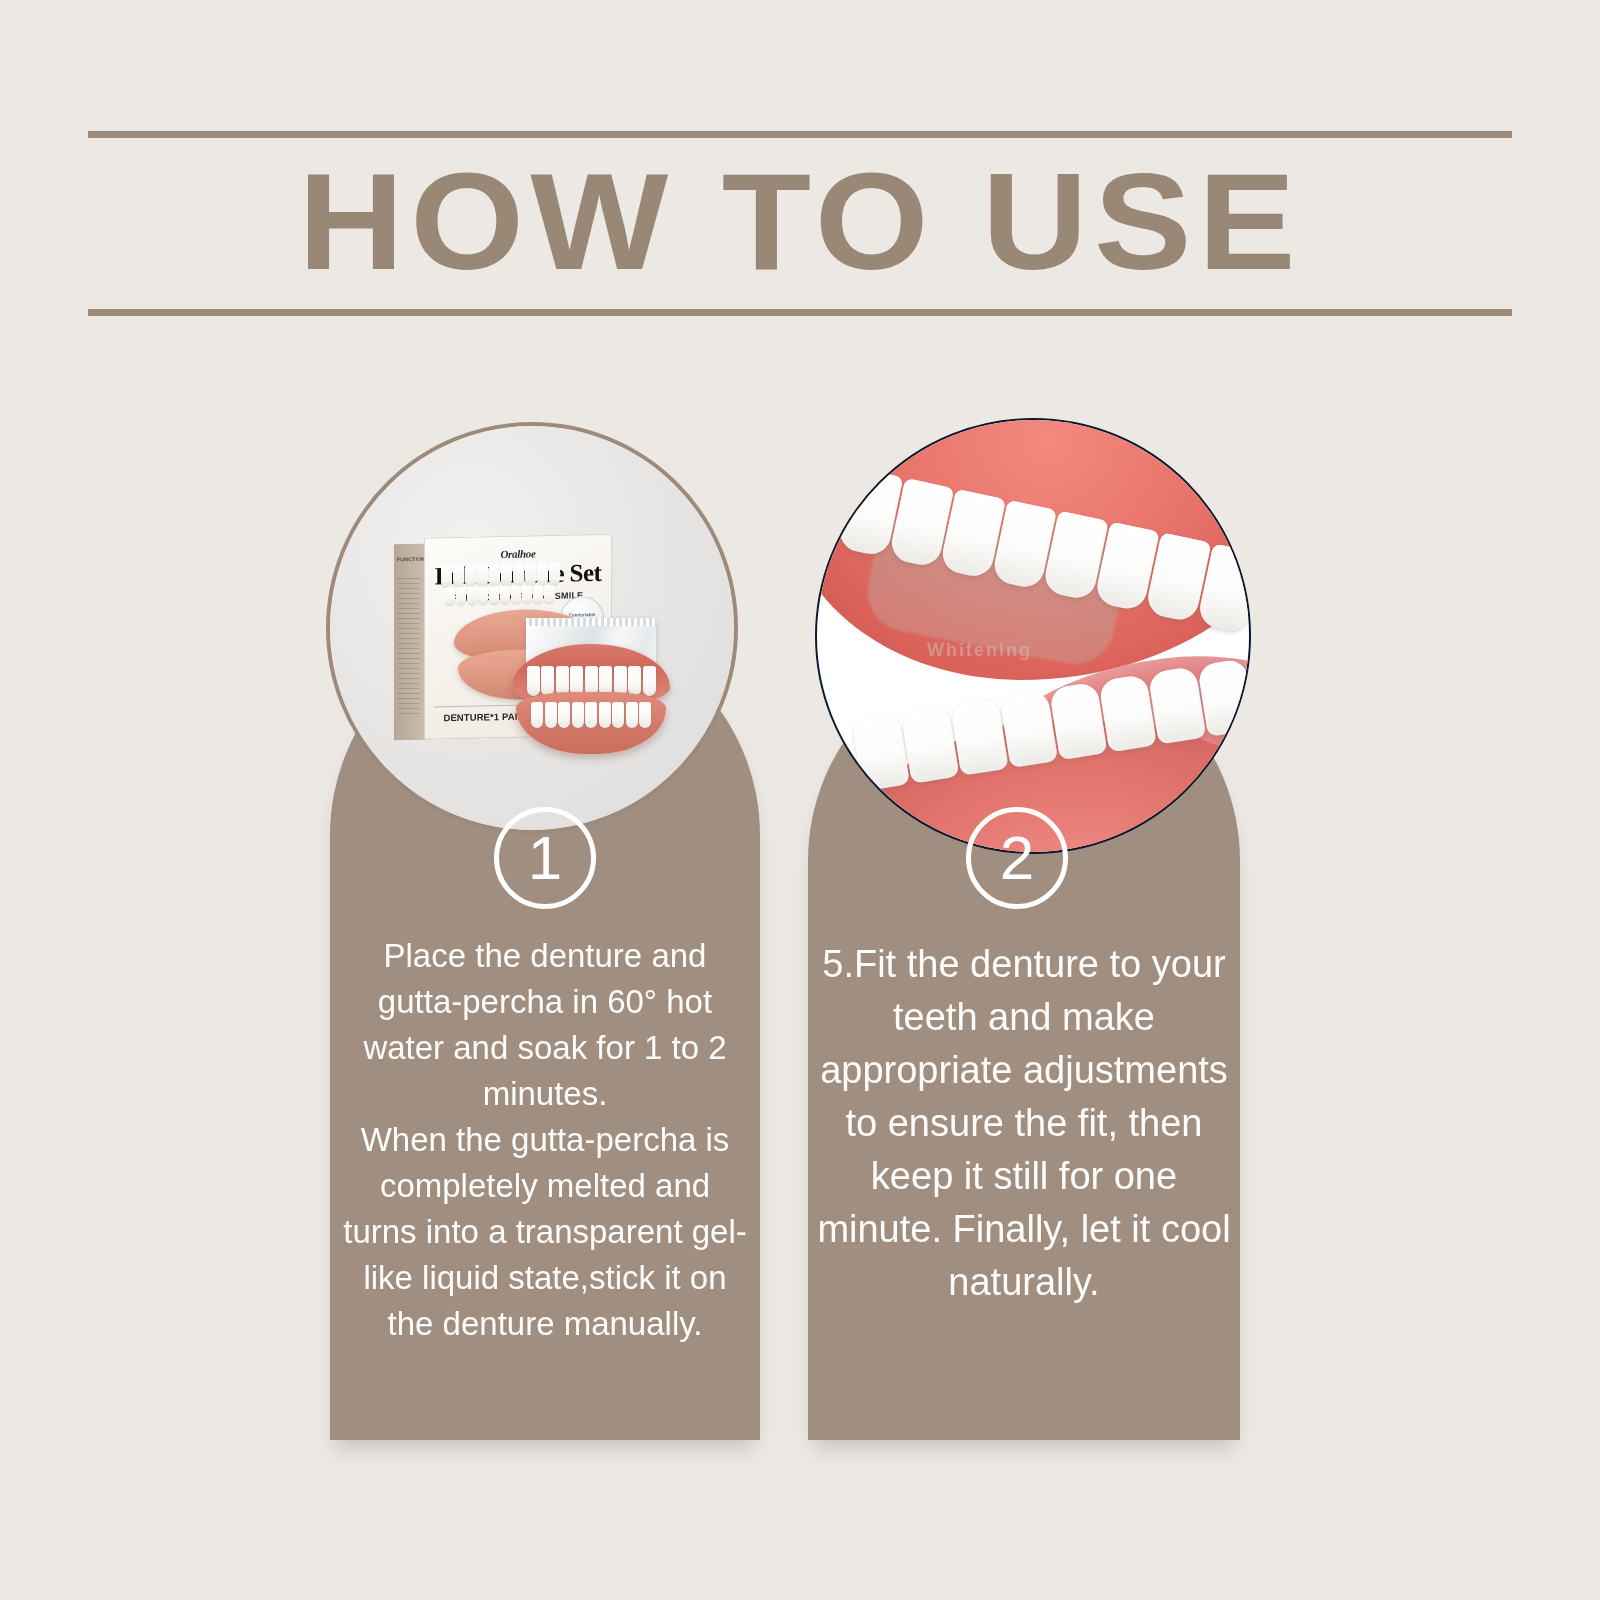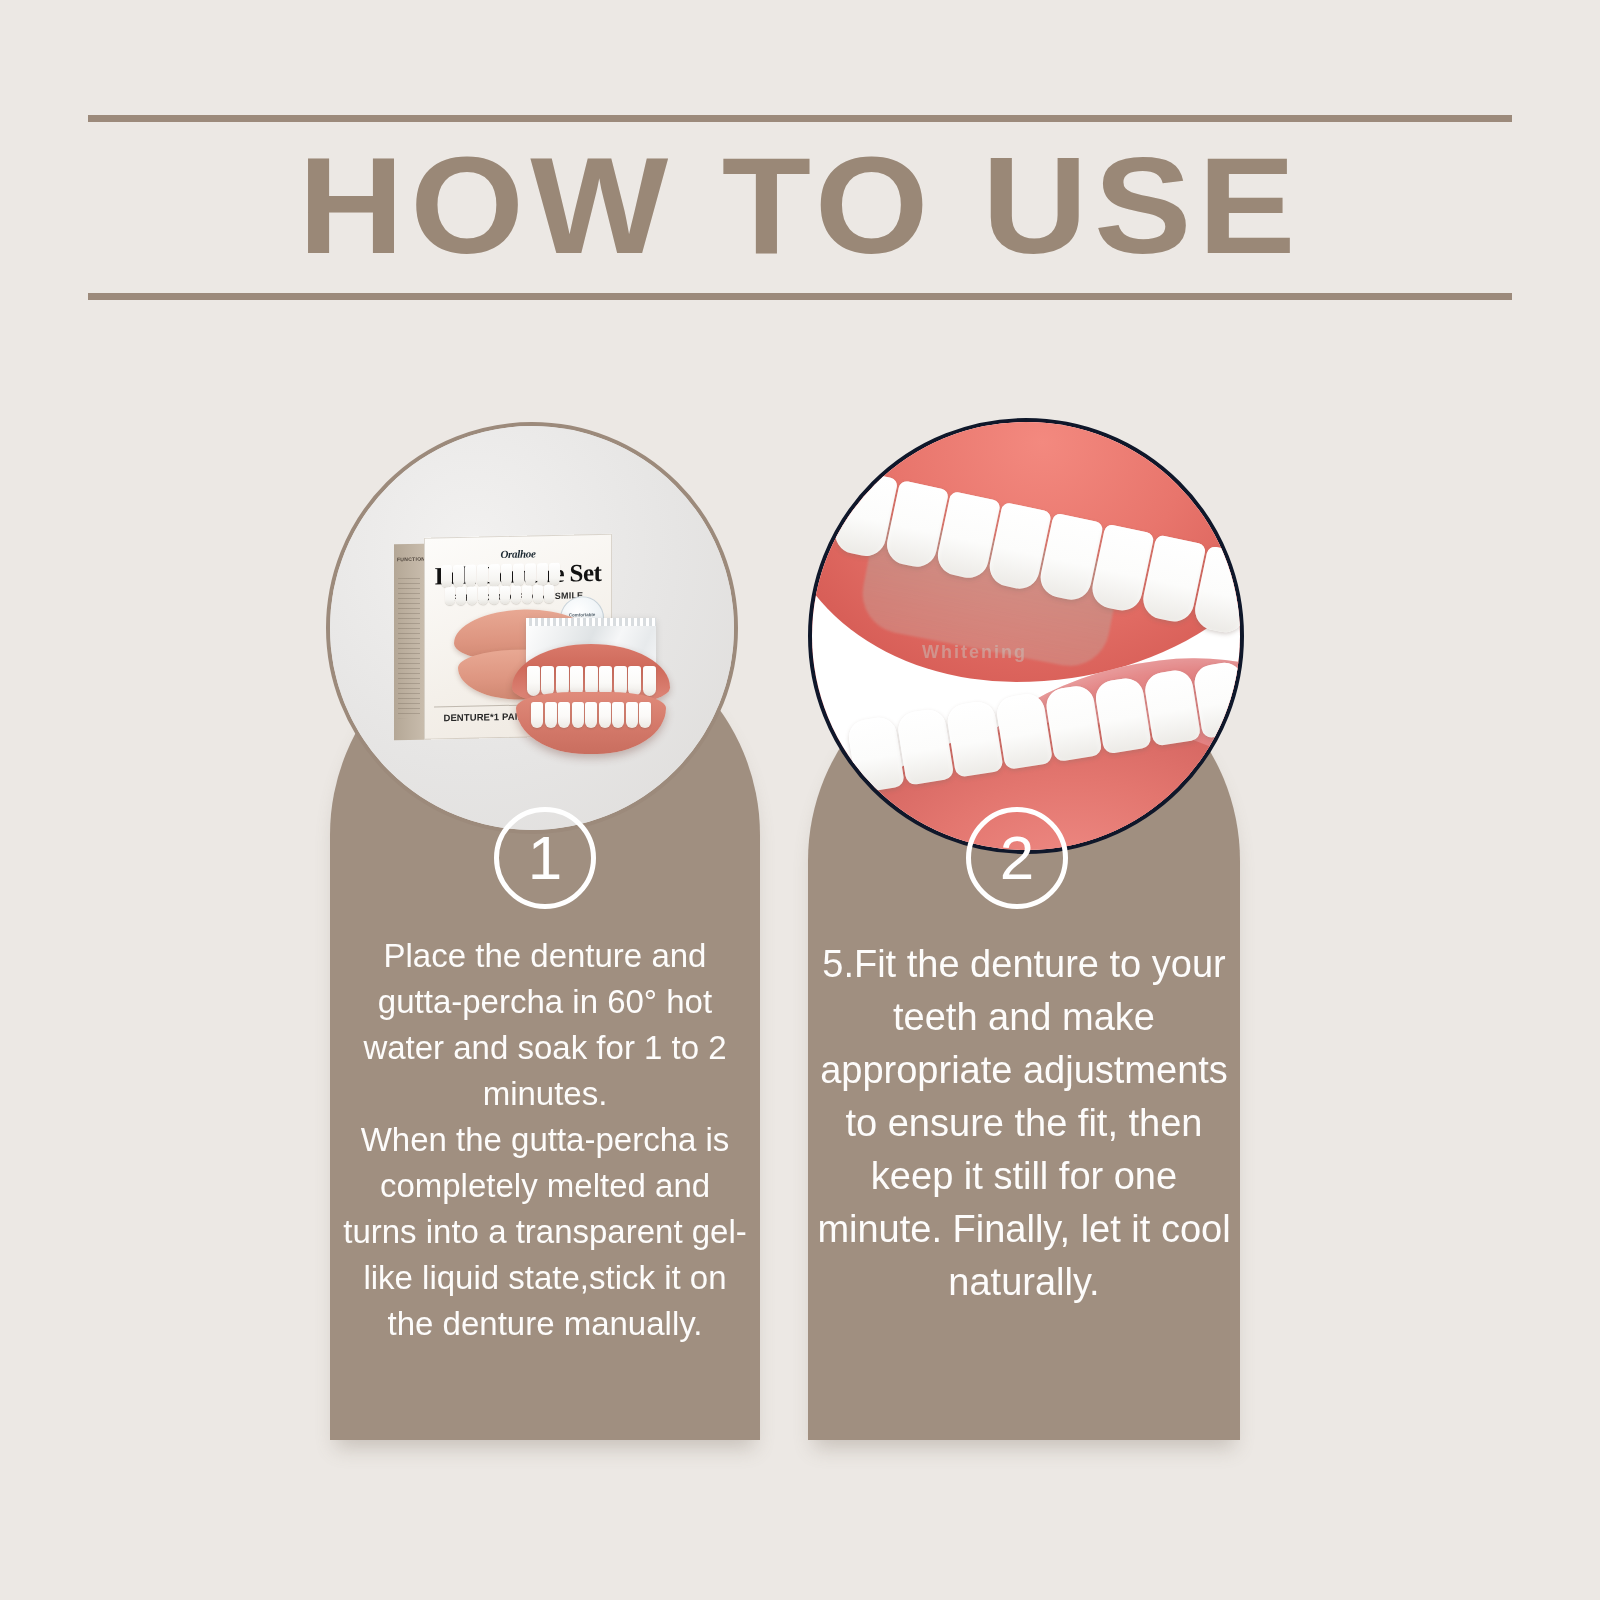--- a/index.html
+++ b/index.html
@@ -13,21 +13,21 @@
     background: #ece8e4;
     font-family: "Liberation Sans", sans-serif;
     overflow: hidden;
     position: relative;
   }
 
   
   .header {
     position: absolute;
     left: 88px;
-    top: 108px;
+    top: 124px;
     width: 1424px;
     height: 200px;
   }
   .rule {
     position: absolute;
     left: 0;
     width: 100%;
     height: 7px;
     background: #9c8a7b;
   }
@@ -96,26 +96,26 @@
   }
   .step-1 .photo {
     left: -4px;
     top: -8px;
     width: 412px;
     height: 412px;
     border: 4px solid #9c8a7b;
     background: #e8e7e6;
   }
   .step-2 .photo {
-    left: 0px;
+    left: 7px;
     top: -12px;
     width: 436px;
     height: 436px;
-    border: 4px solid #0f172a;
-    background: #b91c1c;
+    border: 2px solid #0f172a;
+    background: #0369a1;
   }
 
   
   .photo1-bg {
     position: absolute;
     inset: 0;
     background:
       radial-gradient(ellipse at 35% 30%, #f2f1f0 0%, #e6e5e4 55%, #dedcda 100%);
   }
   .box {

